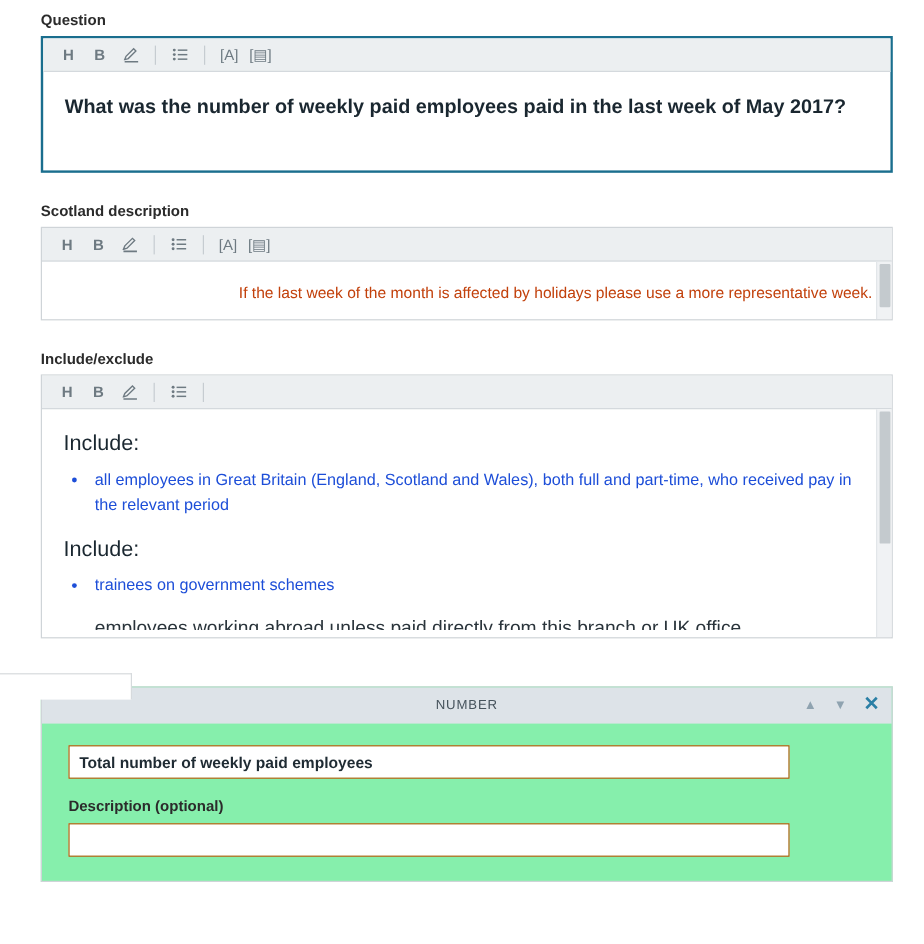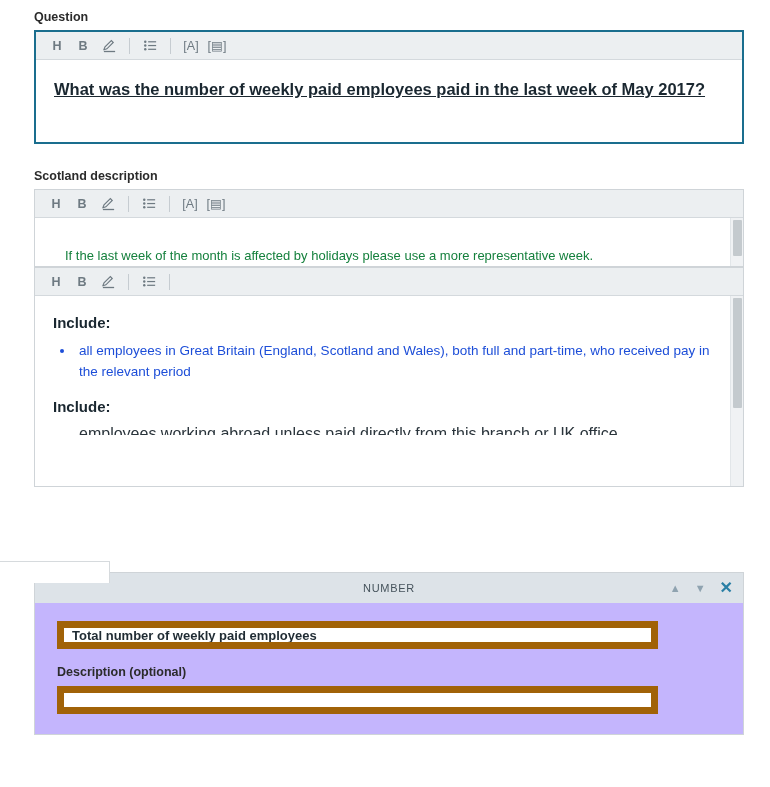--- a/index.html
+++ b/index.html
@@ -85,29 +85,29 @@
     overflow: hidden;
   }
 
   .q-text {
     font-size: 16.5px;
     font-weight: bold;
     line-height: 1.45;
     color: #1a2730;
     margin: 0;
     padding: 4px 0 2px 2px;
-    text-decoration: underline;
   }
 
   .desc-text {
     font-size: 13px;
     line-height: 1.5;
-    color: #15803d;
-    margin: 12px;
+    color: #c2410c;
+    margin: 0;
     padding: 2px 0 0 2px;
+    text-align: right;
   }
 
   
   .vscroll {
     position: absolute;
     top: 0;
     right: 0;
     width: 13px;
     height: 100%;
     background: #f0f2f4;
@@ -118,22 +118,22 @@
     left: 2px;
     width: 9px;
     background: #c4cace;
     border-radius: 1px;
   }
 
   .ie-body {
     height: 190px;
   }
   .ie-body h4 {
-    font-size: 15px;
-    font-weight: bold;
+    font-size: 18px;
+    font-weight: normal;
     margin: 4px 0 10px 2px;
     color: #1a2730;
   }
   .ie-body ul {
     margin: 0 0 16px 0;
     padding-left: 24px;
   }
   .ie-body li {
     font-size: 13.5px;
     line-height: 1.52;
@@ -148,21 +148,21 @@
     font-size: 16px;
     padding-left: 28px;
   }
 
   
   .card {
     position: absolute;
     left: 34px;
     top: 572px;
     width: 710px;
-    background: #c4b5fd;
+    background: #86efac;
     border: 1px solid #cfd4d8;
   }
   .card-header {
     background: #dde3e8;
     height: 30px;
     display: flex;
     align-items: center;
     position: relative;
   }
   .card-header .title {
@@ -197,21 +197,21 @@
   }
   .sub-label {
     font-size: 12.5px;
     font-weight: bold;
     color: #2b2b2b;
     margin: 0 0 7px 0;
   }
   .text-input {
     width: 601px;
     height: 28px;
-    border: 7px solid #a16207;
+    border: 1px solid #a16207;
     background: #ffffff;
     font-family: "Liberation Sans", sans-serif;
     font-size: 13px;
     font-weight: bold;
     color: #1f2b33;
     padding: 0 8px;
     outline: none;
     display: block;
   }
   .spacer-16 { height: 16px; }
@@ -307,20 +307,23 @@
       <div class="tb-btn italicish">[▤]</div>
     </div>
     <div class="editor-body" style="height:48px;">
       <p class="desc-text">If the last week of the month is affected by holidays please use a more representative week.</p>
       <div class="vscroll">
         <div class="thumb" style="top:2px;height:36px;"></div>
       </div>
     </div>
   </div>
 
+  <div style="padding-top:25px;">
+    <div class="field-label">Include/exclude</div>
+  </div>
 
   <div class="editor plain">
     <div class="toolbar">
       <div class="tb-btn">H</div>
       <div class="tb-btn">B</div>
       <div class="tb-btn tb-icon">
         <svg width="15" height="15" viewBox="0 0 16 16">
             <path d="M2 12.5l1.2-3L10 2.8l2 2-6.8 6.7-3 1z" fill="none" stroke="#6e7a82" stroke-width="1.2"></path>
             <path d="M2 14.4h12" stroke="#6e7a82" stroke-width="1.4"></path>
           </svg>
@@ -337,20 +340,23 @@
         </svg>
       </div>
       <div class="tb-sep"></div>
     </div>
     <div class="editor-body ie-body">
       <h4>Include:</h4>
       <ul>
         <li>all employees in Great Britain (England, Scotland and Wales), both full and part-time, who received pay in the relevant period</li>
       </ul>
       <h4>Include:</h4>
+      <ul>
+        <li>trainees on government schemes</li>
+      </ul>
       <div class="clipped">employees working abroad unless paid directly from this branch or UK office</div>
       <div class="vscroll">
         <div class="thumb" style="top:2px;height:110px;"></div>
       </div>
     </div>
   </div>
 
   <div class="card">
     <div class="card-header">
       <div class="title">NUMBER</div>

